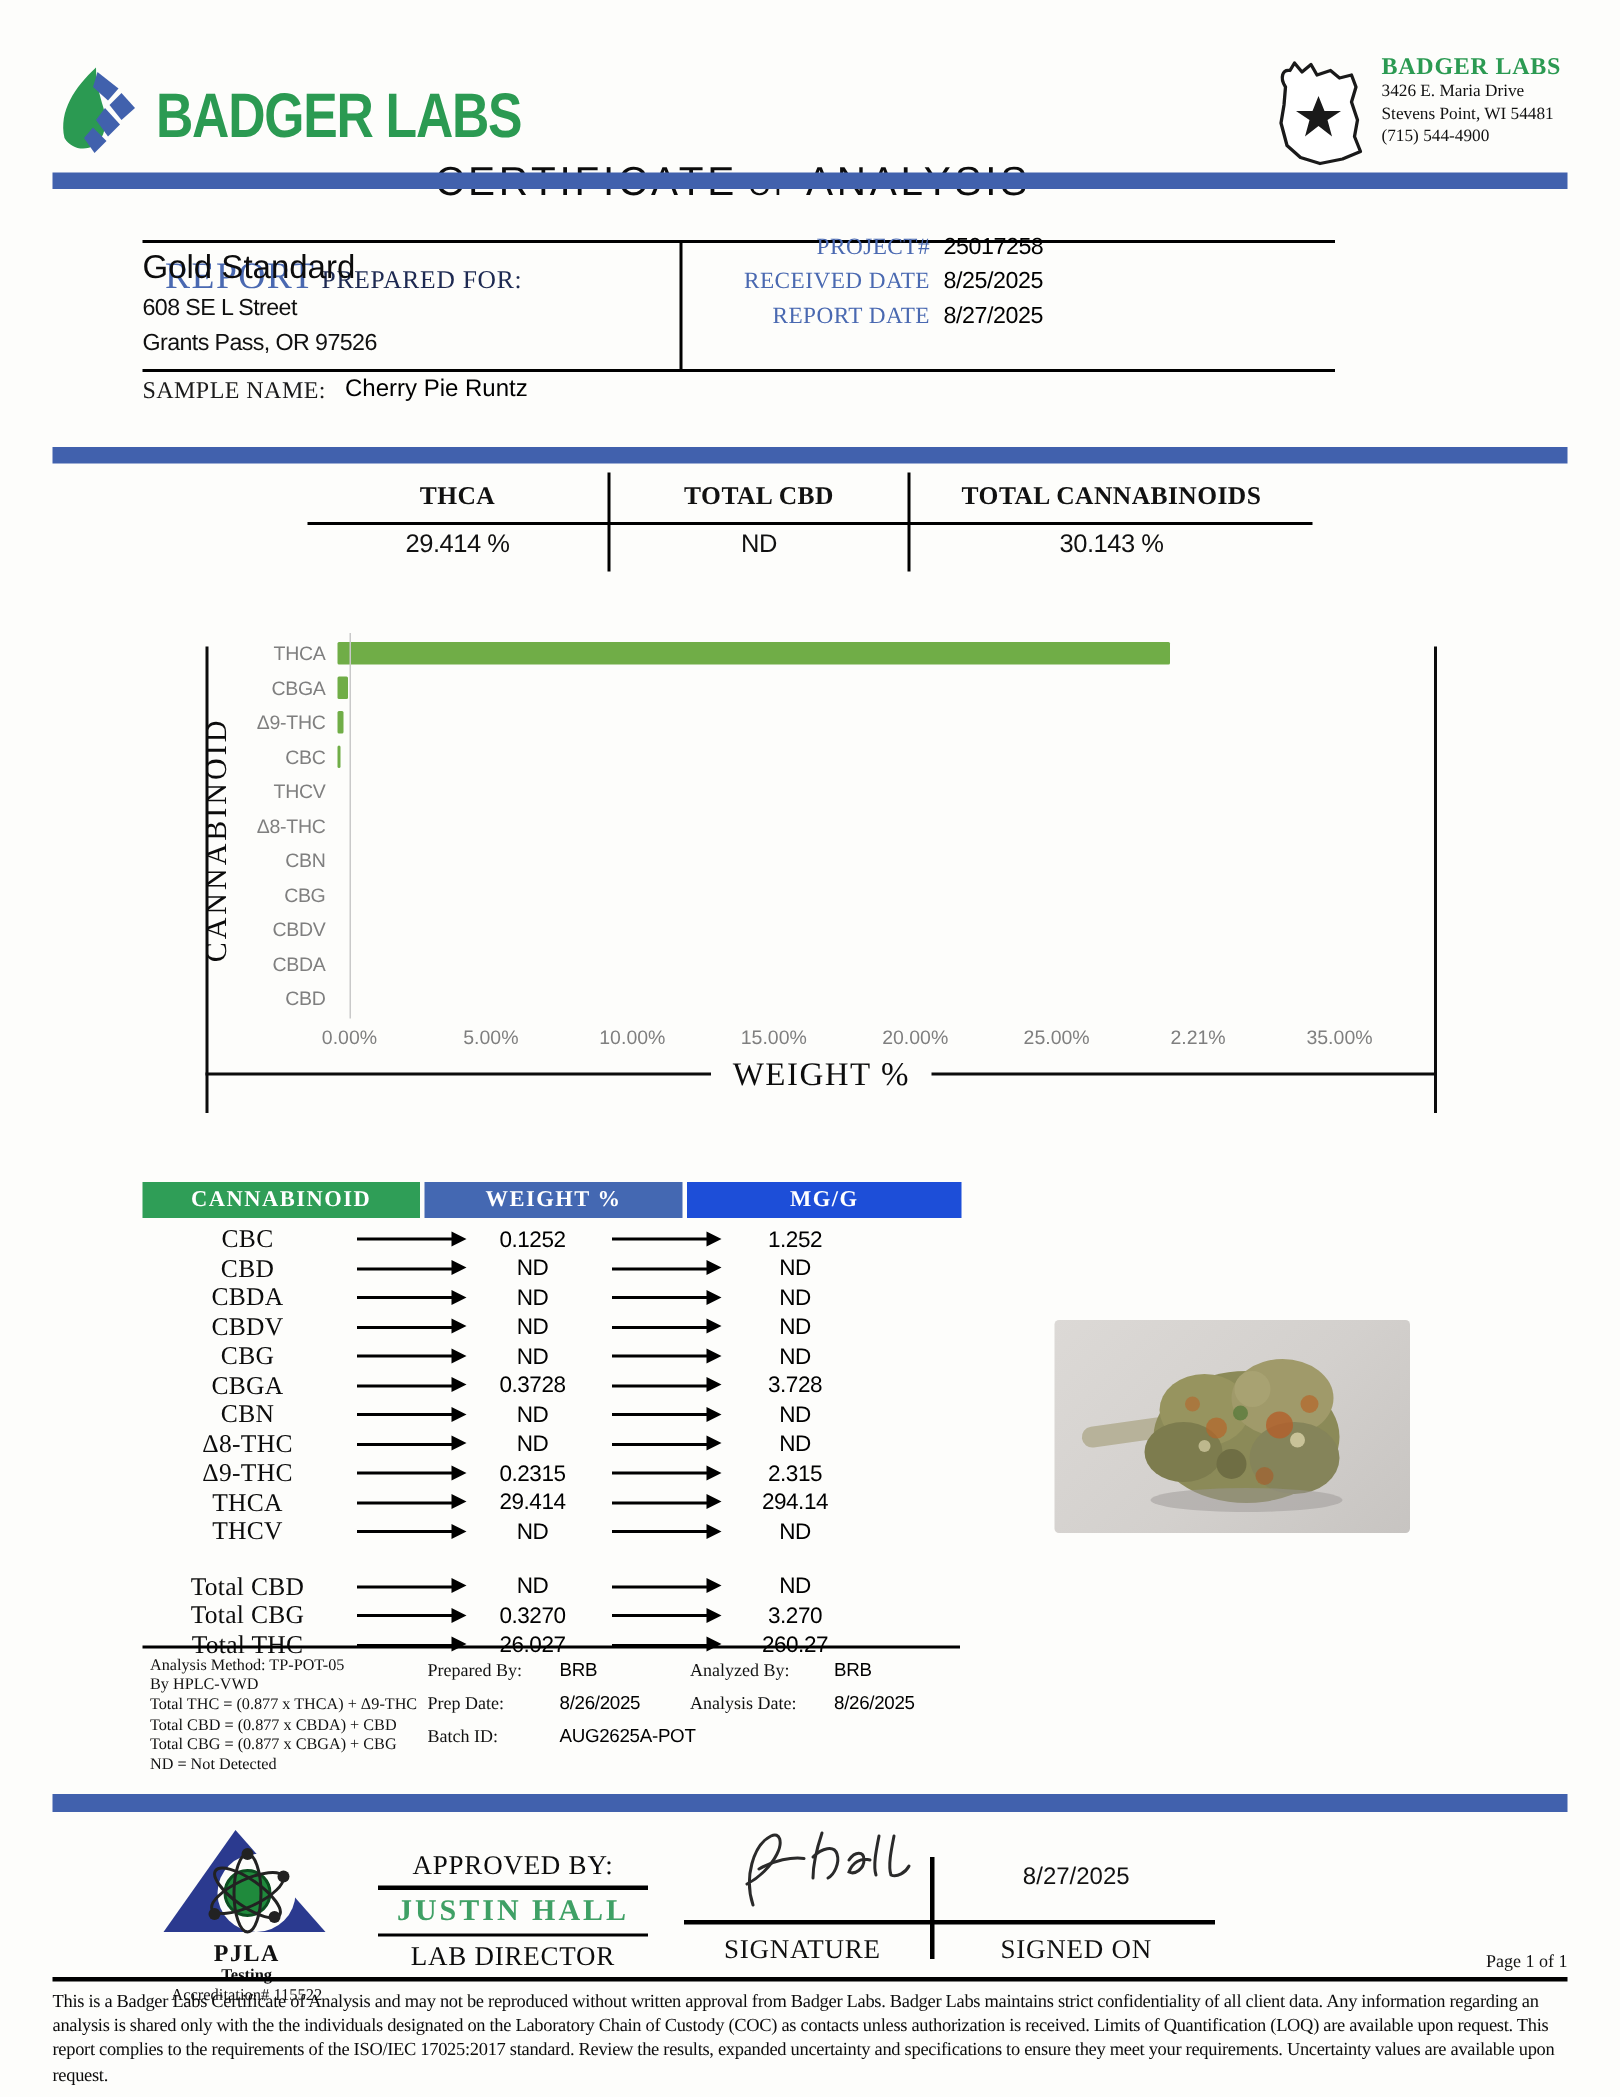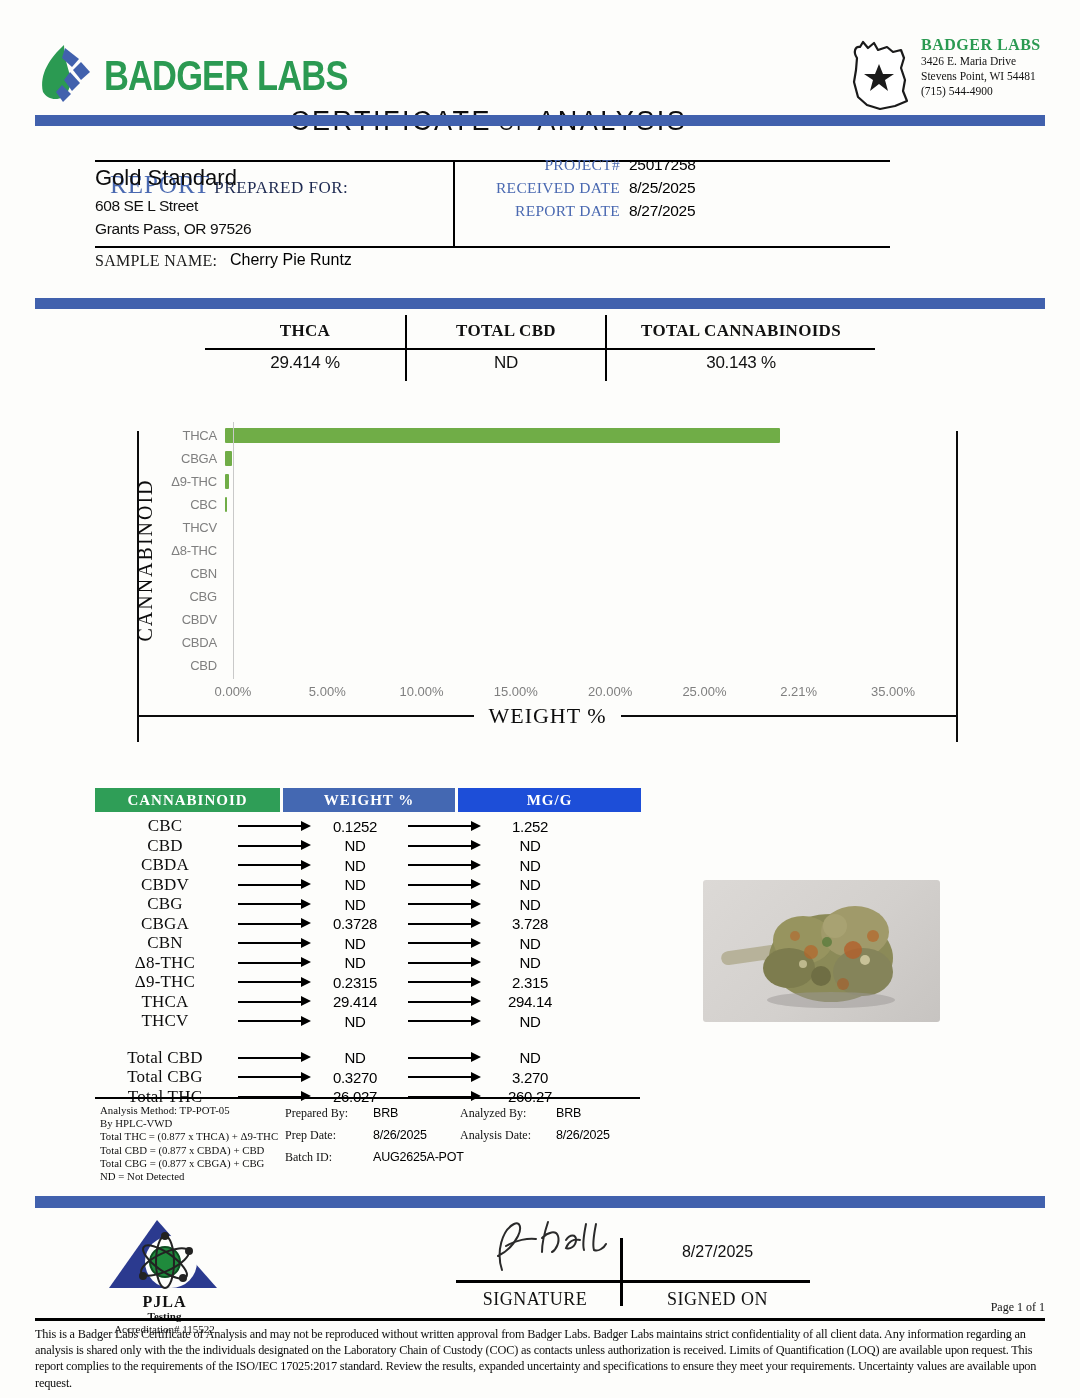--- a/index.html
+++ b/index.html
@@ -447,20 +447,27 @@
       <circle cx="84" cy="33" r="4" fill="#222"></circle>
       <circle cx="38" cy="58" r="4" fill="#222"></circle>
       <circle cx="78" cy="60" r="4" fill="#222"></circle>
       <circle cx="60" cy="18" r="4" fill="#222"></circle>
     </svg>
     <div class="pjla-name">PJLA</div>
     <div class="pjla-sub">Testing</div>
     <div class="pjla-acc">Accreditation# 115522</div>
   </div>
 
+  <div class="abs approve-block">
+    <div class="approve-label">APPROVED BY:</div>
+    <div class="approve-line"></div>
+    <div class="approver">JUSTIN HALL</div>
+    <div class="approve-line"></div>
+    <div class="approver-title">LAB DIRECTOR</div>
+  </div>
 
   <div class="abs" style="left:472px; top:1212px;">
     <svg width="150" height="66" viewBox="0 0 150 66">
       <g fill="none" stroke="#2a2a2a" stroke-width="2" stroke-linecap="round">
         <path d="M30,58 C24,40 30,18 42,12 C48,9 50,16 46,24 C42,32 34,40 26,44"></path>
         <path d="M34,34 C44,28 56,26 64,27"></path>
         <path d="M76,10 C72,22 70,34 70,40 M70,26 C76,20 84,18 86,24 C88,30 84,38 80,40"></path>
         <path d="M94,28 C98,22 104,22 104,28 C104,34 98,38 94,36 C96,30 102,26 108,28"></path>
         <path d="M114,12 C112,22 110,32 112,38"></path>
         <path d="M124,12 C122,22 120,32 122,38 C126,40 132,36 134,32"></path>

